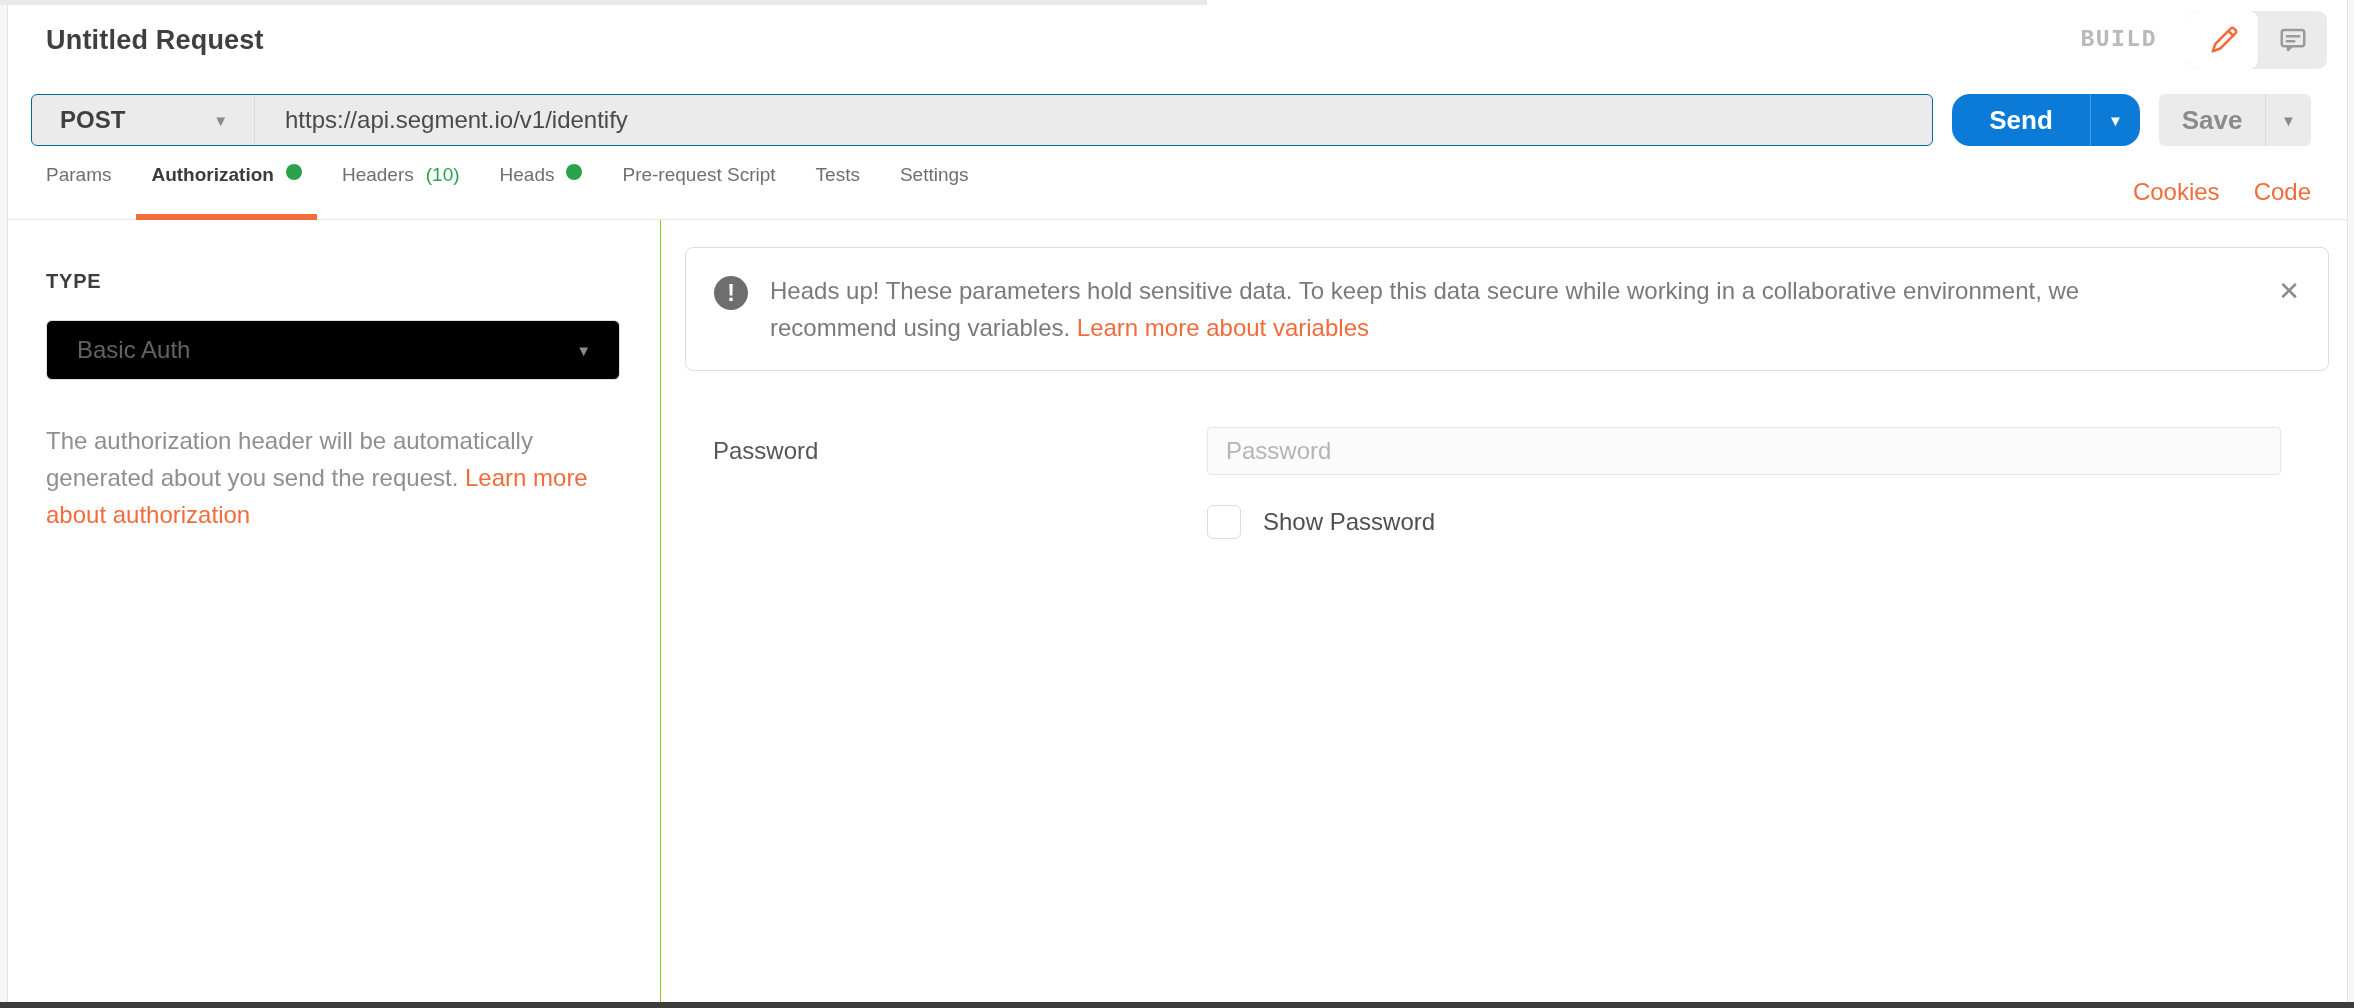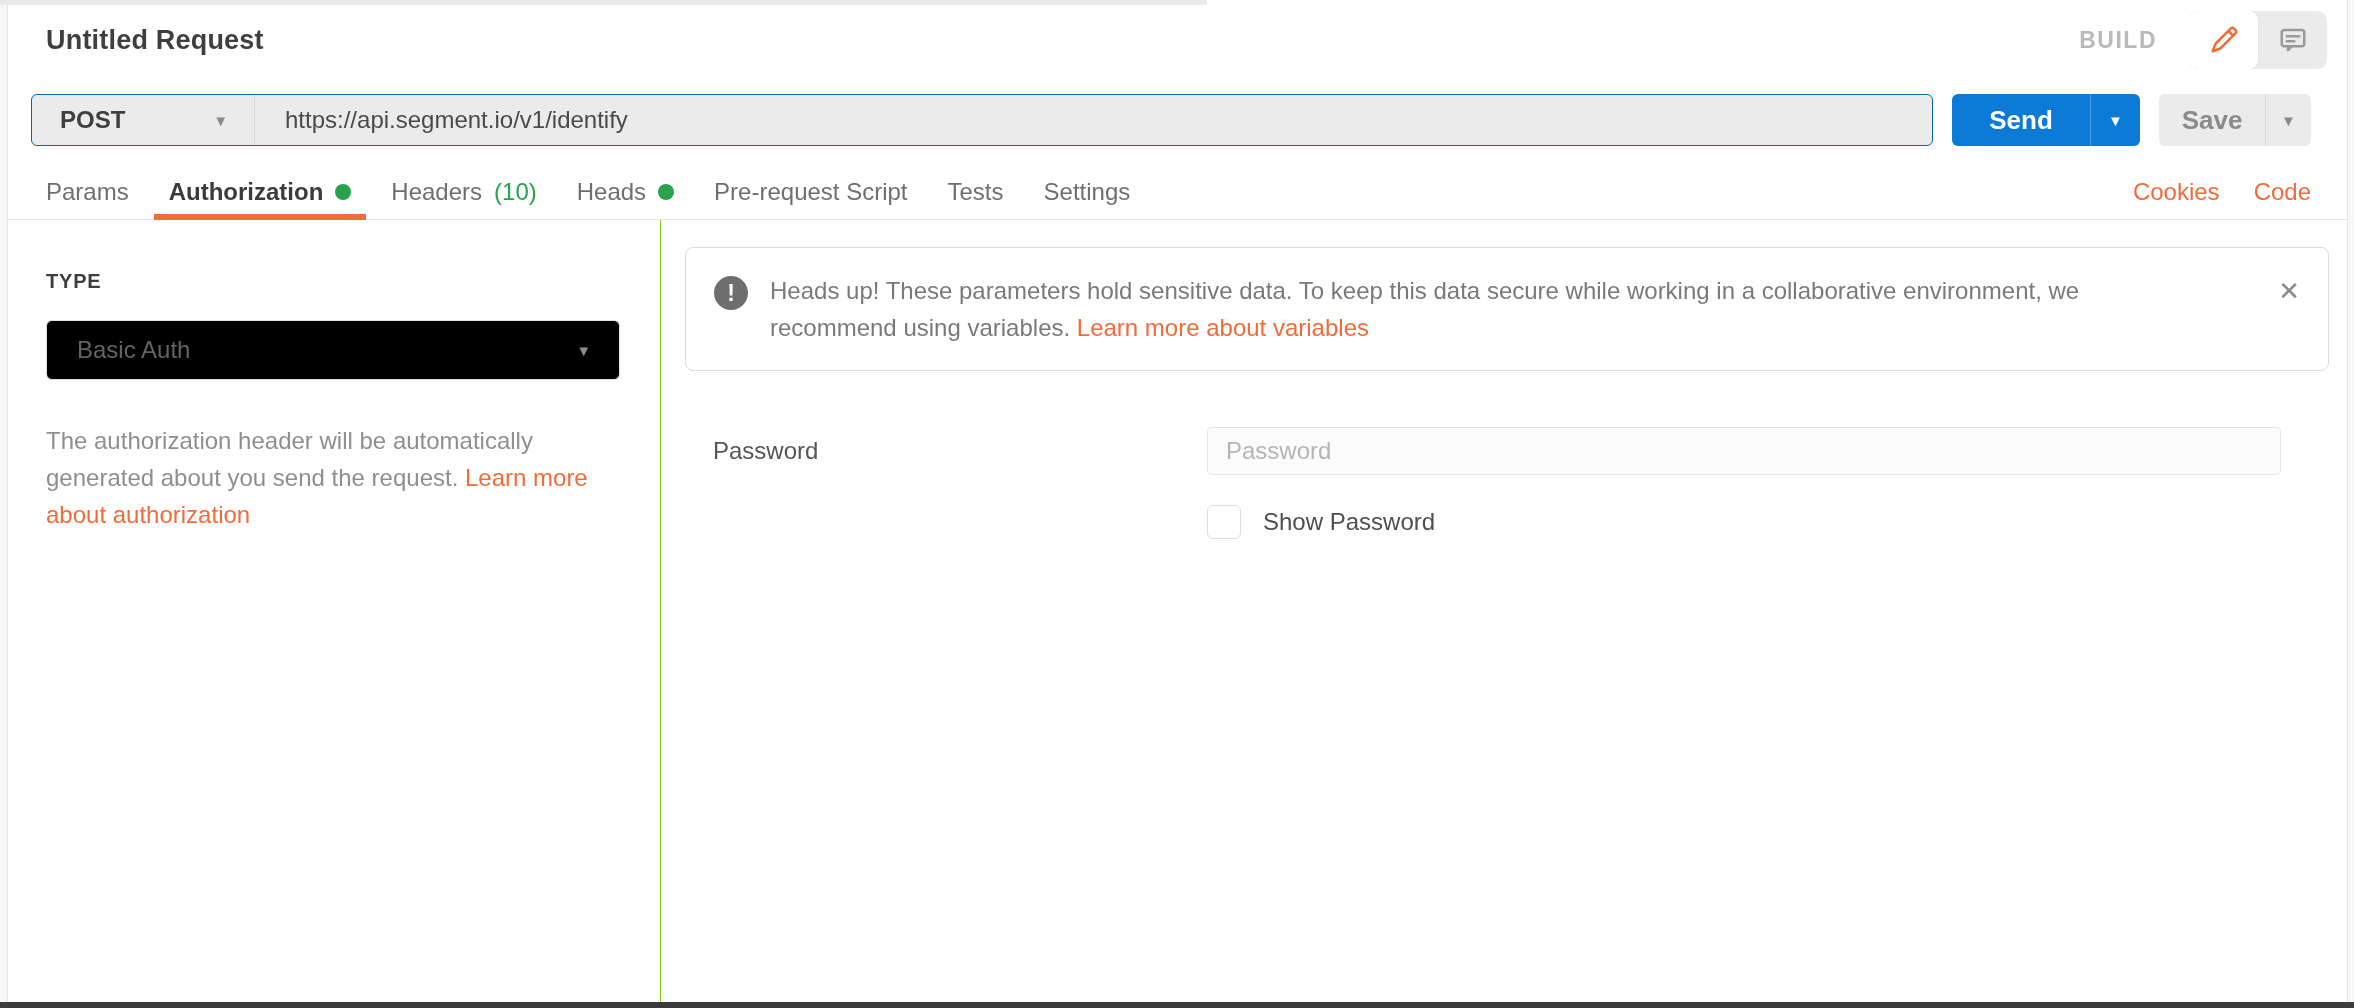--- a/index.html
+++ b/index.html
@@ -8,45 +8,45 @@
 
   .card { position:absolute; left:7px; right:6px; top:0; bottom:6px; background:#fff;
           border-left:1px solid #e3e3e3; border-right:1px solid #e3e3e3; display:flex; flex-direction:column; }
   .top-strip { position:absolute; left:0; top:0; width:1207px; height:5px; background:#e9e9e9; z-index:5; }
   .bottom-bar { position:absolute; left:0; bottom:0; width:100%; height:6px; background:#3c3c3c; z-index:5; }
 
   
   .header-row { height:80px; display:flex; align-items:center; padding:0 20px 0 38px; }
   .page-title { font-size:27px; font-weight:700; color:#3f3f3f; letter-spacing:.2px; }
   .header-right { margin-left:auto; display:flex; align-items:center; gap:32px; }
-  .mode-label { font-size:23px; font-weight:700; color:#b9b9b9; letter-spacing:1.5px; }
+  .mode-label { font-size:23px; font-weight:700; color:#b9b9b9; letter-spacing:1.5px;font-family:Liberation Mono, monospace; }
   .view-toggle { background:#ebebeb; border-radius:9px; display:flex; height:58px; width:138px; overflow:hidden; }
   .view-toggle .seg { flex:1; display:flex; align-items:center; justify-content:center; cursor:pointer; }
   .view-toggle .seg.active { background:#fff; border-radius:9px; box-shadow:0 0 0 1px #e6e6e6; }
 
   
   .request-row { height:52px; display:flex; align-items:stretch; padding:0 36px 0 23px; gap:19px; margin-top:14px; }
   .url-group { flex:1; display:flex; background:#ebebeb; border:1px solid #0369a1; border-radius:6px; overflow:hidden; }
   .method-select { width:222px; display:flex; align-items:center; padding:0 26px 0 28px; cursor:pointer; }
   .method-label { font-size:24px; font-weight:700; color:#3f3f3f; }
   .method-select .caret { margin-left:auto; }
   .caret { font-size:15px; color:#8a8a8a; line-height:1; }
   .url-box { flex:1; border-left:1px solid #d9d9d9; display:flex; align-items:center; padding:0 24px 0 30px; }
   .url-text { font-size:24px; color:#4a4a4a; white-space:nowrap; overflow:hidden; }
-  .send-btn { width:188px; background:#0b7bd7; border-radius:6px; display:flex; color:#fff; cursor:pointer; }
+  .send-btn { width:188px; background:#0b7bd7; border-radius:18px; display:flex; color:#fff; cursor:pointer; }
   .send-main { flex:1; display:flex; align-items:center; justify-content:center; font-size:26px; font-weight:700; }
   .send-caret { width:50px; display:flex; align-items:center; justify-content:center; border-left:1px solid rgba(255,255,255,.25); }
   .send-caret .caret { color:#fff; }
   .save-btn { width:152px; background:#ebebeb; border-radius:6px; display:flex; color:#8b8b8b; cursor:pointer; }
   .save-main { flex:1; display:flex; align-items:center; justify-content:center; font-size:26px; font-weight:700; }
   .save-caret { width:46px; display:flex; align-items:center; justify-content:center; border-left:1px solid #d9d9d9; }
 
   
   .tabs-row { height:56px; margin-top:18px; display:flex; align-items:center; padding:0 36px 0 23px; border-bottom:1px solid #e6e6e6; position:relative; }
-  .tab { position:relative; height:100%; display:flex; align-items:center; gap:12px; padding:0 15px; margin-right:10px; font-size:24px; color:#6f6f6f; cursor:pointer; white-space:nowrap; }
+  .tab { position:relative; height:100%; display:flex; align-items:flex-start; gap:12px; padding:0 15px; margin-right:10px; font-size:19px; color:#6f6f6f; cursor:pointer; white-space:nowrap; }
   .tab.active { color:#3b3b3b; font-weight:700; }
   .tab.active::after { content:""; position:absolute; left:0; right:0; bottom:-1px; height:6px; background:#f26b3a; }
   .tab .count { color:#2aa24c; }
   .dot { width:16px; height:16px; border-radius:50%; background:#2aa24c; }
   .tabs-right { margin-left:auto; display:flex; gap:34px; }
   .text-link { font-size:24px; color:#f26b3a; cursor:pointer; }
 
   
   .content { flex:1; display:flex; min-height:0; }
   .left-panel { width:653px; border-right:1px solid #84cc16; padding:50px 40px 0 38px; }

